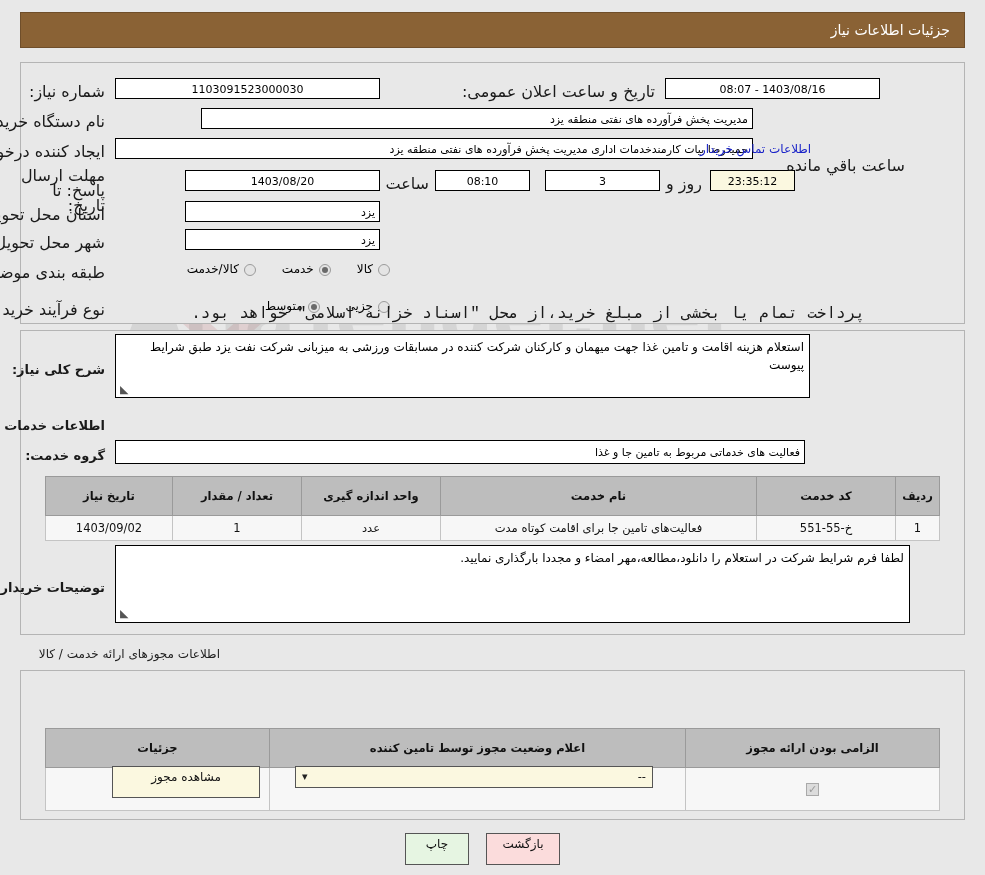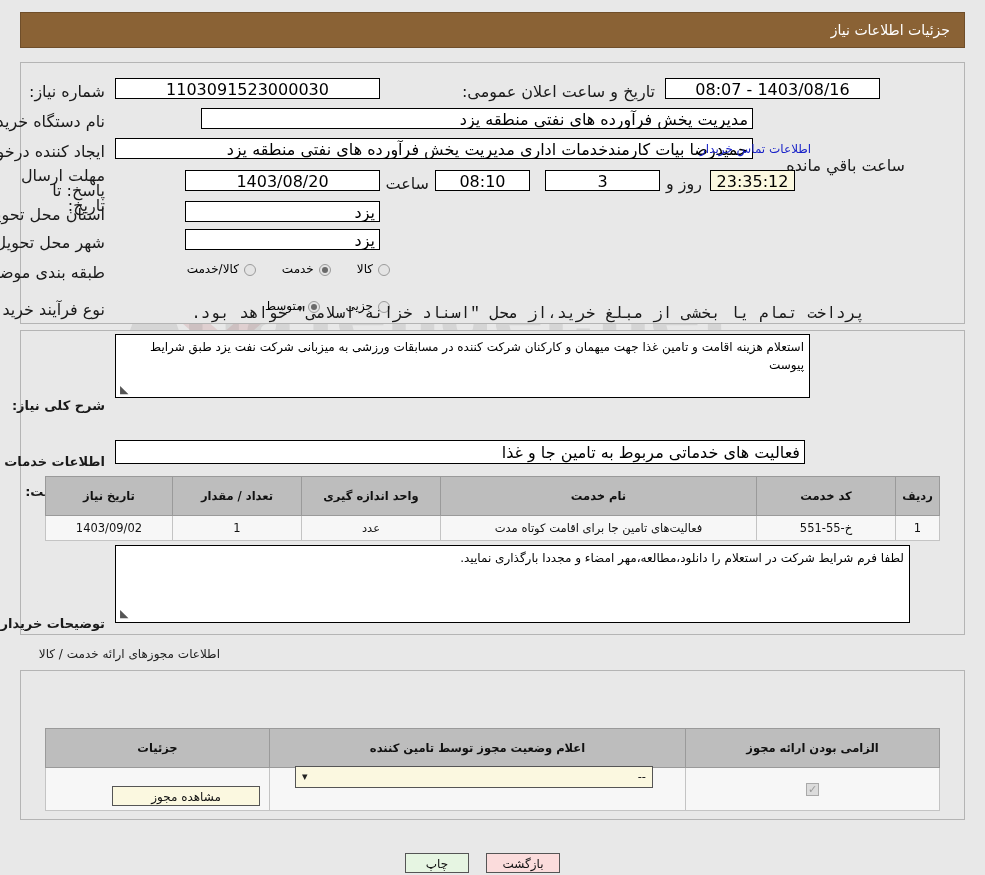--- a/index.html
+++ b/index.html
@@ -101,28 +101,28 @@
   #panel-lic    { left: 20px; top: 670px; width: 945px; height: 150px; }
 
   
   .lbl {
     position: absolute;
     font-size: 16px;
     color: #1a1a1a;
     text-align: right;
     white-space: nowrap;
   }
-  .lbl-b { font-weight: bold; margin-top: 36px; }
+  .lbl-b { font-weight: bold; }
 
   .fld {
     position: absolute;
     box-sizing: border-box;
     background: #ffffff;
     border: 1px solid #000000;
-    font-size: 16px;
+    font-size: 11px;
     color: #000;
     padding: 2px 4px 0 4px;
     line-height: 17px;
     height: 21px;
     text-align: center;
     overflow: hidden;
     white-space: nowrap;
     font-family: "DejaVu Sans", "Liberation Sans", sans-serif;
   }
   .fld.right { text-align: right; }
@@ -247,23 +247,22 @@
 
   
   .btn {
     position: absolute;
     box-sizing: border-box;
     border: 1px solid #555;
     font-size: 12px;
     text-align: center;
     cursor: pointer;
     padding-top: 3px;
-    height: 20px;
+    height: 32px;
     color: #111;
-    margin-top: 20px;
   }
   .btn-cream { background: #fbf8e0; }
   .btn-pink  { background: #fbdcdc; }
   .btn-green { background: #e6f5e2; }
 
   .section-note {
     position: absolute;
     font-size: 12px;
     color: #222;
     white-space: nowrap;

